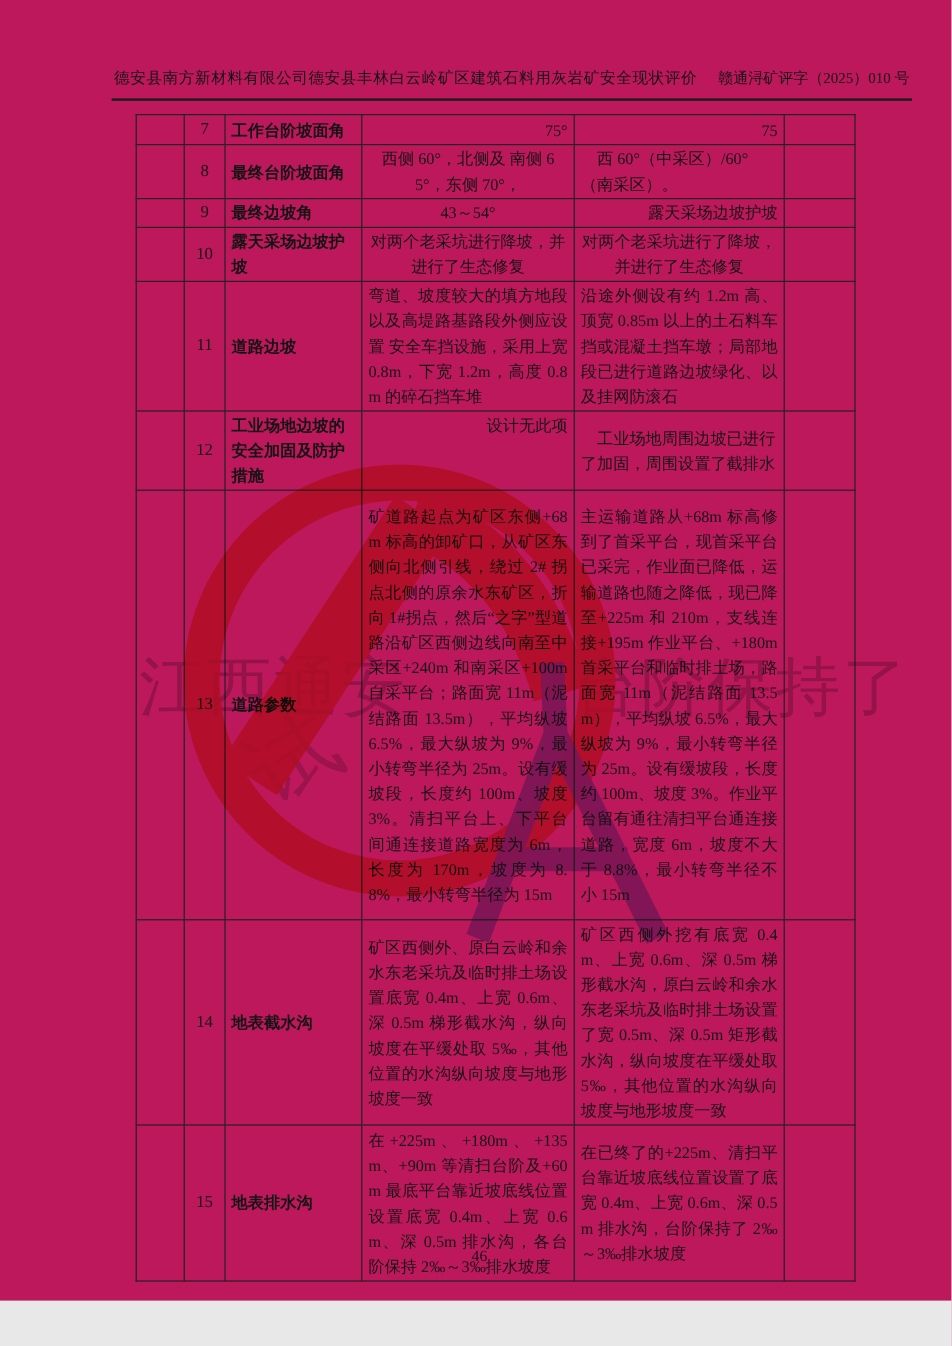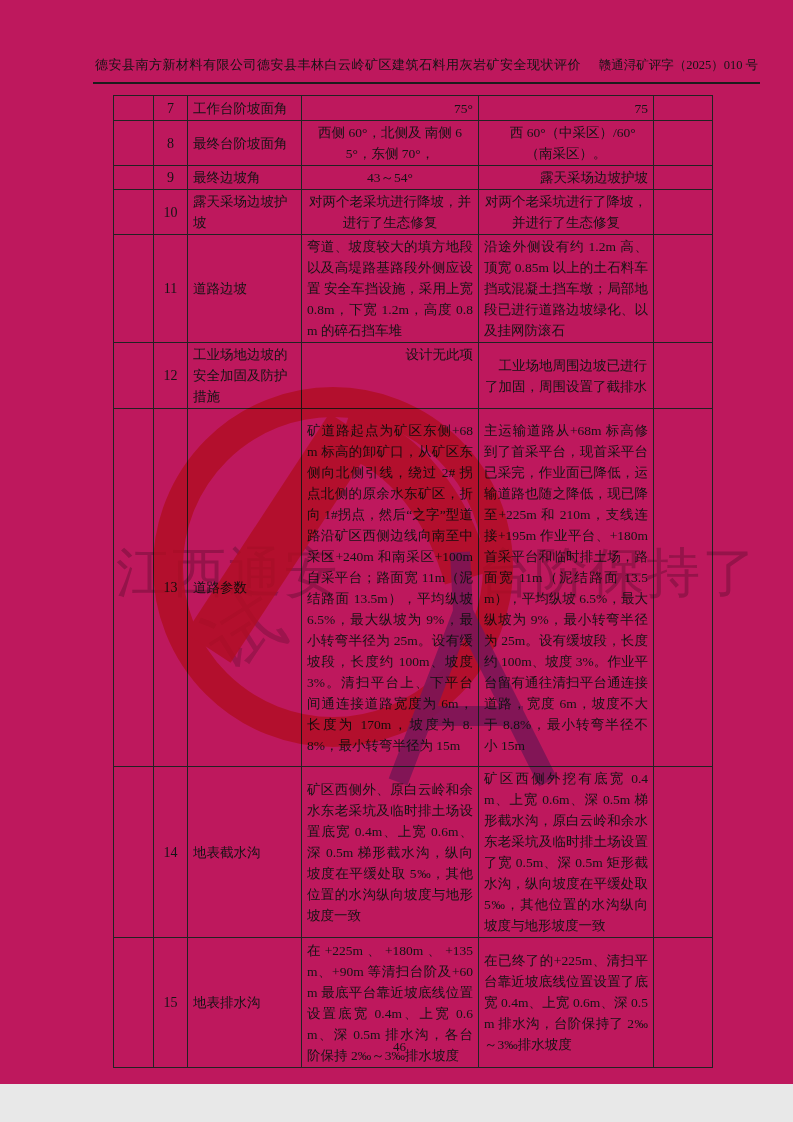--- a/index.html
+++ b/index.html
@@ -23,24 +23,24 @@
   table.main {
     position:absolute; left:113px; top:95px; width:599px;
     border-collapse:collapse; table-layout:fixed;
     font-size:13.5px; line-height:21px;
   }
   table.main td {
     border:1.5px solid #222; padding:1px 5px; vertical-align:middle;
     overflow:hidden; word-break:break-all;
   }
   .no-cell   { text-align:center; font-size:14px; }
-  .item-cell { text-align:left; padding-left:4px; }
+  .item-cell { text-align:left; padding-left:4px;font-weight:bold; }
   .ac { text-align:center; }
   .al { text-align:right; }
-  .ai { text-align:center; text-indent:1em;border-radius:10px; }
+  .ai { text-align:left; text-indent:1em;border-radius:10px; }
   .aj { text-align:justify; }
   
   .page-footer {
     position:absolute; top:1039px; left:100px; width:599px;
     text-align:center; font-size:13px;
   }
   
   .watermark {
     position:absolute; inset:0; pointer-events:none;
     mix-blend-mode:multiply;

